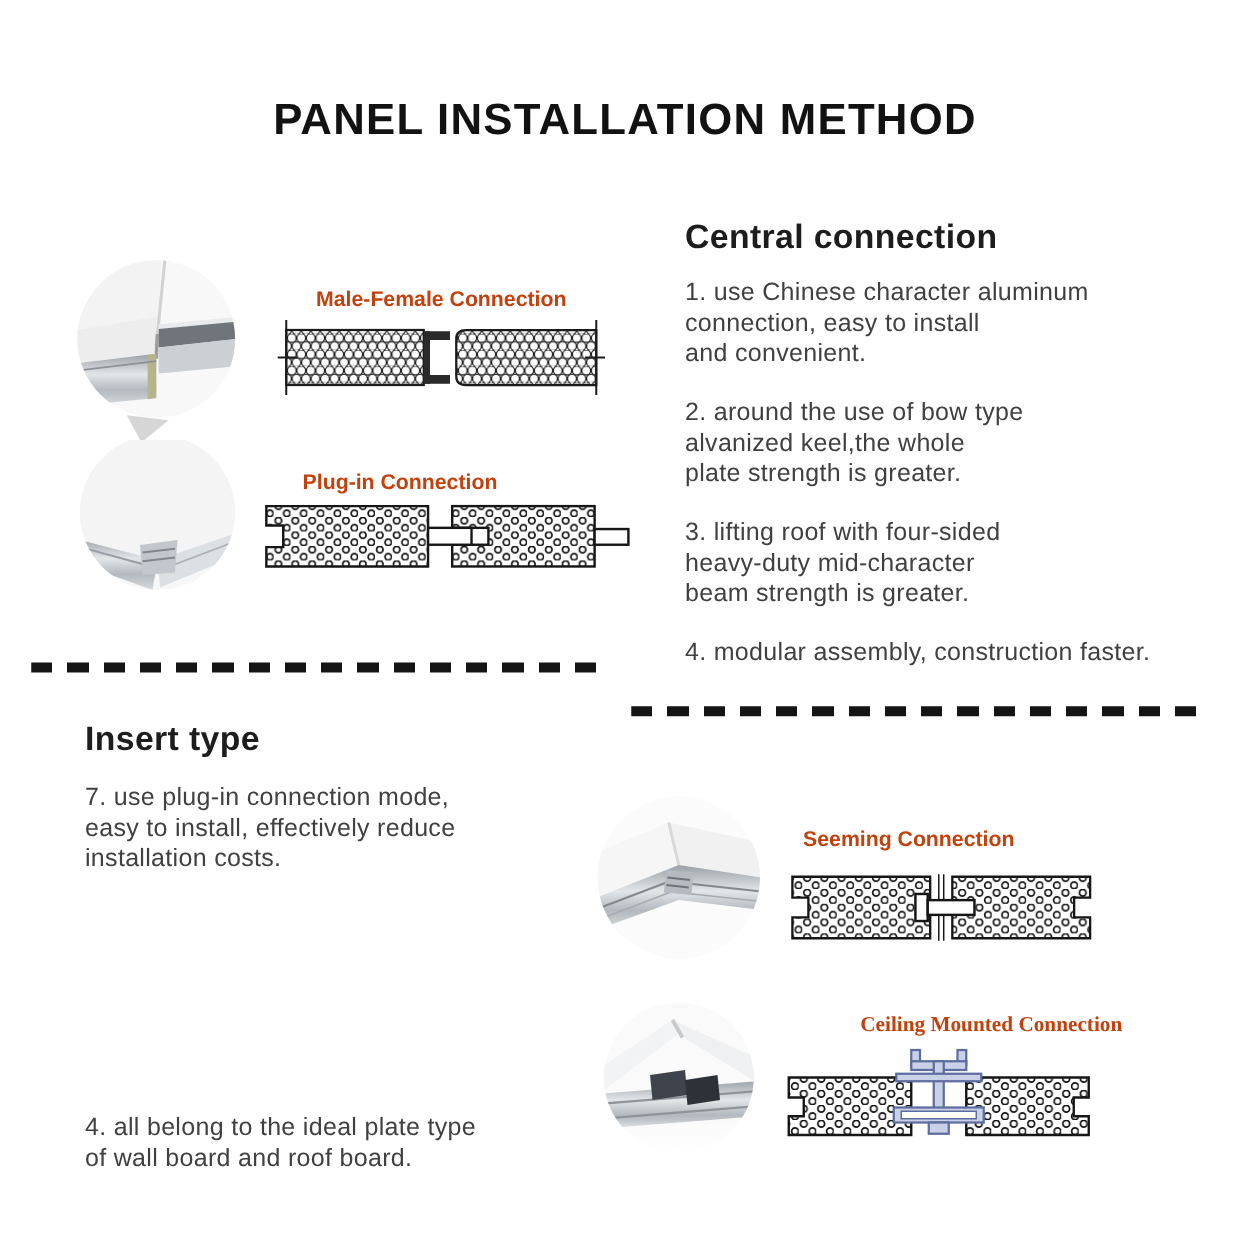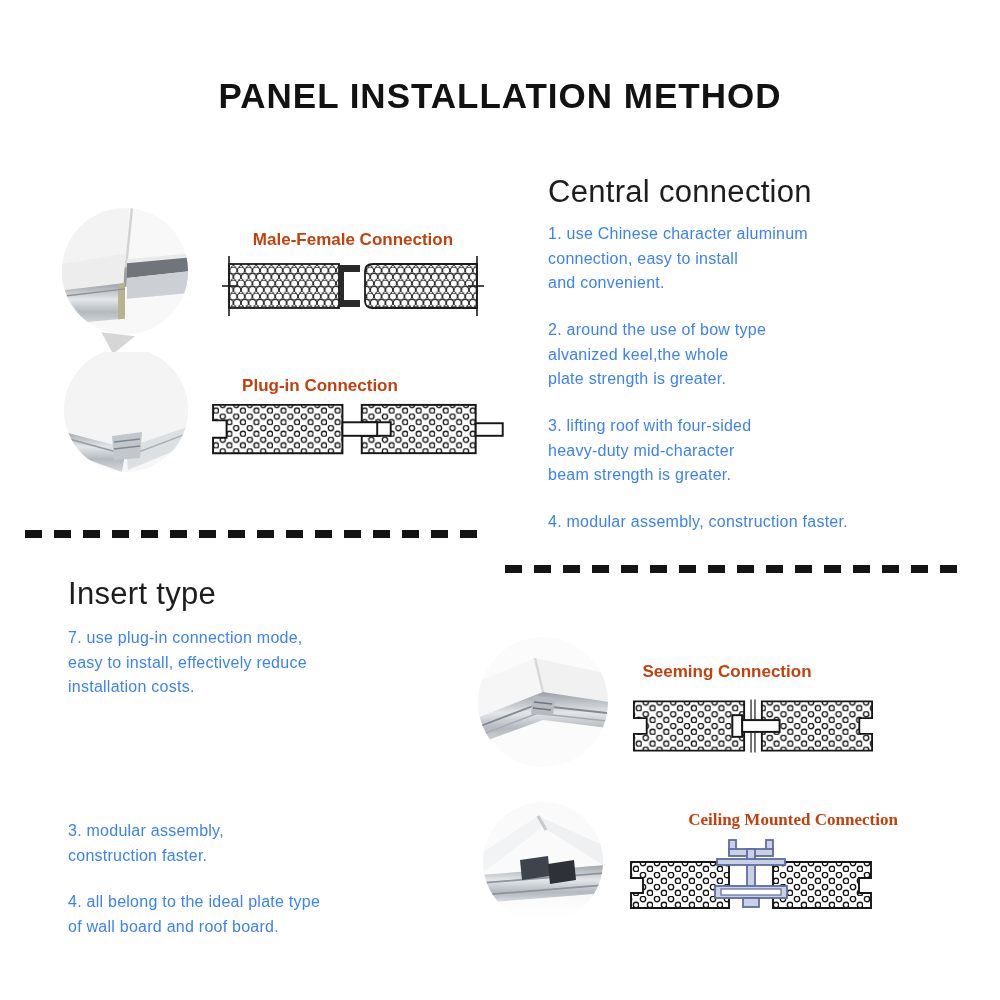--- a/index.html
+++ b/index.html
@@ -9,27 +9,27 @@
     position:relative; width:1000px; height:1000px; background:#ffffff;
     overflow:hidden; margin:16px auto;
   }
   .abs { position:absolute; }
 
   .title {
     top:60px; left:0; width:1000px; text-align:center;
     font-size:35px; font-weight:700; letter-spacing:1px; color:#121212;
   }
   .sec-heading {
-    font-size:31px; font-weight:400; color:#1d1d1d; letter-spacing:0.3px;
+    font-size:27px; font-weight:700; color:#1d1d1d; letter-spacing:0.3px;
   }
   .h-central { left:548px; top:158px; }
   .h-insert  { left:68px;  top:560px; }
 
   .para {
-    font-size:16px; line-height:24.5px; color:#3b82f6;
+    font-size:20px; line-height:24.5px; color:#404040;
     white-space:pre-line; letter-spacing:0.25px;
   }
   .c-p1 { left:548px; top:206px; width:440px; }
   .c-p2 { left:548px; top:302px; width:440px; }
   .c-p3 { left:548px; top:398px; width:440px; }
   .c-p4 { left:548px; top:494px; width:450px; }
   .i-p1 { left:68px; top:610px; width:430px; }
   .i-p2 { left:68px; top:707px; width:430px; }
   .i-p3 { left:68px; top:803px; width:430px; }
   .i-p4 { left:68px; top:874px; width:430px; }
@@ -164,22 +164,20 @@
 plate strength is greater.</div>
   <div class="abs para c-p3">3. lifting roof with four-sided
 heavy-duty mid-character
 beam strength is greater.</div>
   <div class="abs para c-p4">4. modular assembly, construction faster.</div>
 
   <div class="abs sec-heading h-insert">Insert type</div>
   <div class="abs para i-p1">7. use plug-in connection mode,
 easy to install, effectively reduce
 installation costs.</div>
-  <div class="abs para i-p3">3. modular assembly,
-construction faster.</div>
   <div class="abs para i-p4">4. all belong to the ideal plate type
 of wall board and roof board.</div>
 
   <svg class="abs ph-3" width="132" height="142" viewBox="0 0 132 142">
     <defs>
         <clipPath id="c3">
           <circle cx="66" cy="70" r="65"></circle>
         </clipPath>
       </defs>
     <g clip-path="url(#c3)">

